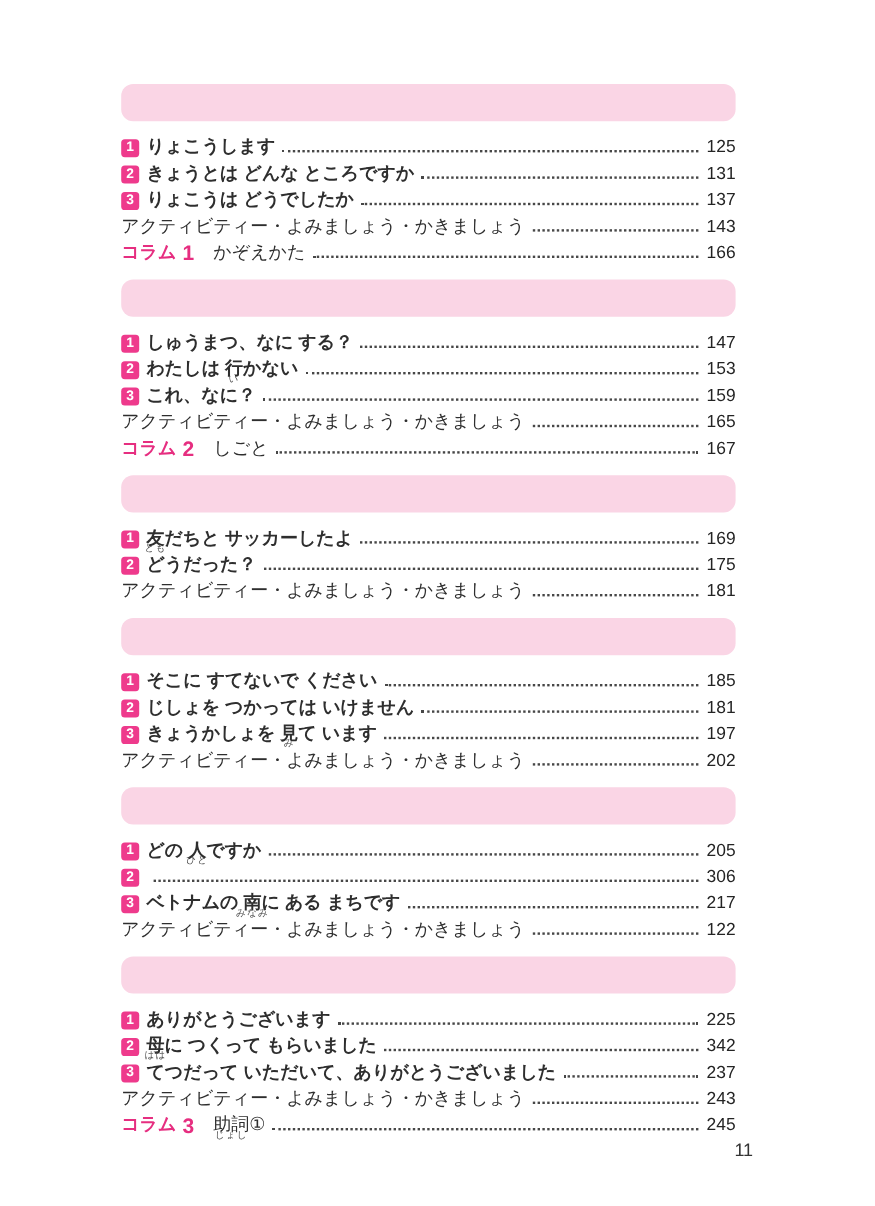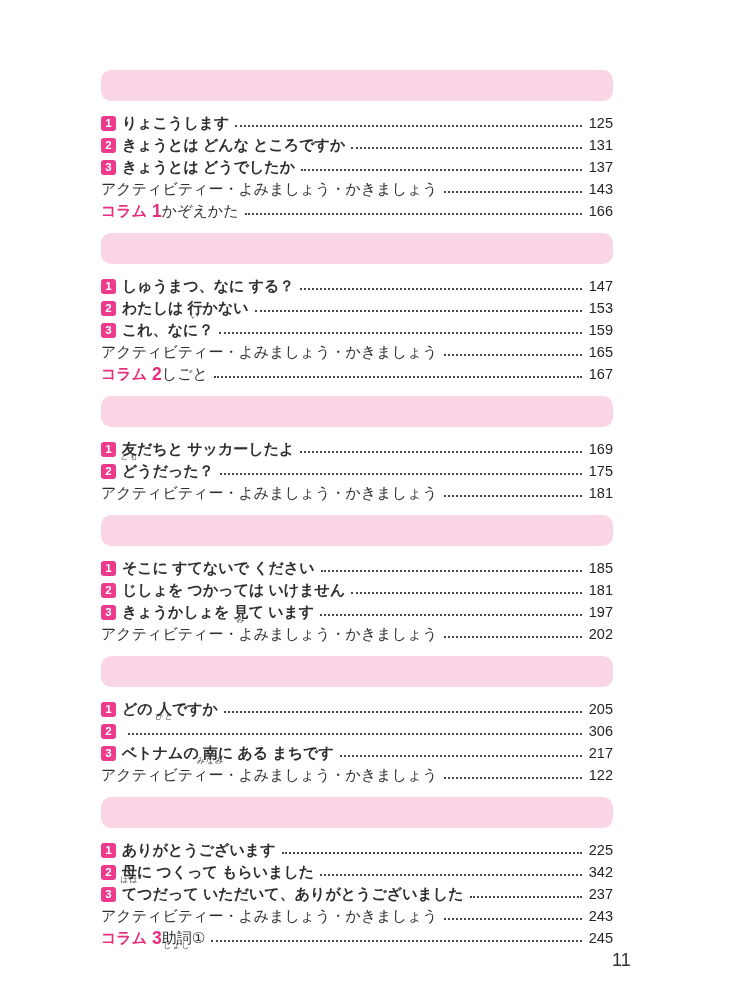--- a/index.html
+++ b/index.html
@@ -21,21 +21,21 @@
   }
   .badge{
     flex:none;width:15px;height:15px;margin-right:6px;
     background:#EE3A8C;color:#ffffff;border-radius:3px;
     font-size:11.5px;font-weight:700;
     display:flex;align-items:center;justify-content:center;
   }
   .row .title{font-weight:400;position:relative;}
   .row.item .title{font-weight:700;}
   .col-label{
-    flex:none;color:#E62E80;font-weight:700;
+    flex:none;color:#E62E80;font-weight:700;margin-right:16px;
     font-size:15px;display:inline-flex;align-items:flex-start;gap:5px;
   }
   .col-label .num{font-size:17.5px;}
   
   .rb{position:relative;display:inline-block;font-style:normal;}
   .rb .rt{
     position:absolute;left:50%;top:15px;transform:translateX(-50%);
     font-size:8px;font-weight:400;color:#4a4a4a;line-height:8px;
     letter-spacing:1px;white-space:nowrap;
   }
@@ -43,21 +43,21 @@
     flex:1 1 auto;min-width:14px;height:0;
     border-bottom:2px dotted #474747;
     margin:0 5px 0 6px;transform:translateY(3px);
   }
   .pagenum{
     flex:none;font-size:14.5px;color:#242424;text-align:right;
     min-width:26px;font-weight:400;
   }
   .footer-page-number{
     position:absolute;top:950px;left:612px;
-    font-size:18px;color:#333333;
+    font-size:15px;color:#333333;
   }
 </style>
 </head>
 <body>
 
 <div class="page">
 
   <main class="toc" id="toc-root">
   <section class="toc-section">
     <div class="section-bar"></div>
@@ -74,21 +74,21 @@
     <span class="badge">2</span>
 
     <span class="title">きょうとは どんな ところですか</span>
     <span class="leader"></span>
     <span class="pagenum">131</span>
   </div>
 
   <div class="row item">
     <span class="badge">3</span>
 
-    <span class="title">きょうとは どうでしたか</span>
+    <span class="title">りょこうは どうでしたか</span>
     <span class="leader"></span>
     <span class="pagenum">137</span>
   </div>
 
   <div class="row activity">
 
     <span class="title">アクティビティー・よみましょう・かきましょう</span>
     <span class="leader"></span>
     <span class="pagenum">143</span>
   </div>

